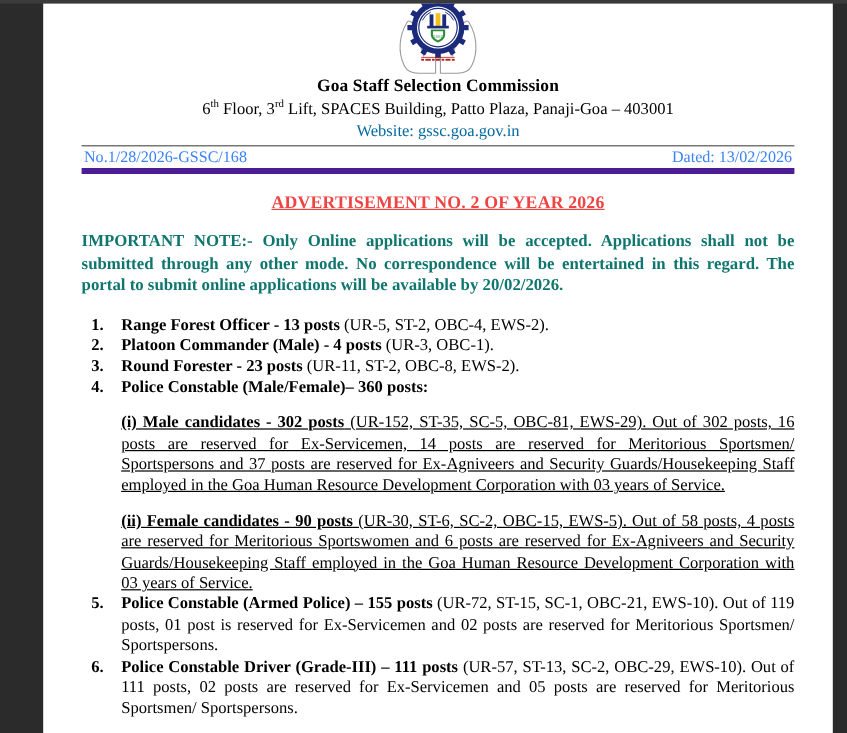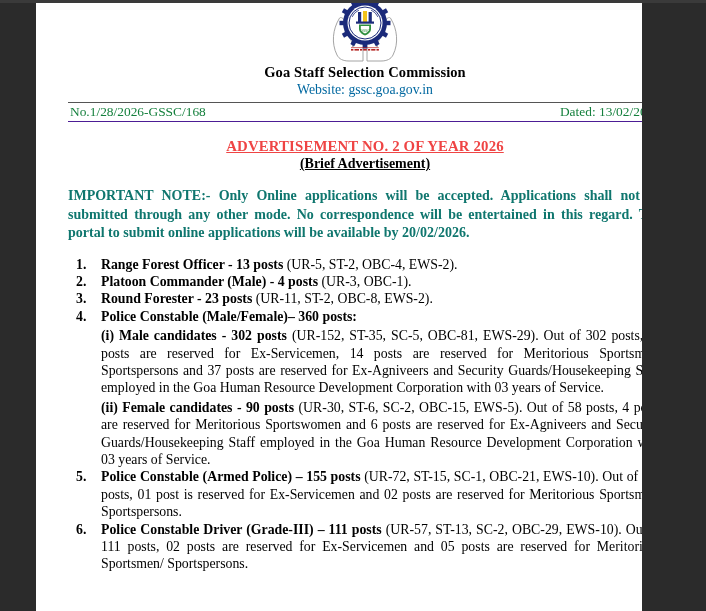--- a/index.html
+++ b/index.html
@@ -16,21 +16,21 @@
     background: #2b2b2b;
   }
   #topbar {
     position: absolute; top: 0; left: 0;
     width: 706px; height: 3px;
     background: #3a3a3a;
   }
   #page {
     position: absolute;
     top: 3px; left: 36px;
-    width: 606px;
+    width: 658px;
     height: 608px;
     background: #ffffff;
     overflow: hidden;
   }
   .page-inner {
     position: relative;
     padding: 0 32px 0 32px;
     width: 658px;
   }
 
@@ -72,28 +72,28 @@
     font-size: 13.8px;
     line-height: 17px;
     color: #0369a1;
     margin-top: 1px;
   }
 
   
   .refline {
     margin-top: 4px;
     border-top: 1px solid #555;
-    border-bottom: 1px solid #4c1d95;
+    border-bottom: 5px solid #4c1d95;
     display: flex;
     justify-content: space-between;
     align-items: center;
     font-size: 13.4px;
     line-height: 16px;
     padding: 1px 2px 1px 2px;
-    color: #15803d;
+    color: #3b82f6;
   }
 
   
   .adv-title {
     text-align: center;
     font-weight: bold;
     font-size: 14.8px;
     letter-spacing: 0.15px;
     margin-top: 16px;
     color: #ef4444;
@@ -159,21 +159,22 @@
   }
   .post-item b { font-weight: bold; }
 
   .sub-item {
     padding-left: 0px;
     font-size: 13.8px;
     line-height: 17.4px;
     text-align: justify;
     text-align-last: left;
     color: #000;
-    margin-top: 2px;
+    margin-top: 12px;
+    text-decoration: underline;
   }
   .sub-item b { font-weight: bold; }
 </style>
 </head>
 <body>
 
 <div id="viewer">
   <div id="topbar"></div>
 
   <div id="page">
@@ -234,34 +235,32 @@
             <rect x="45" y="50" width="2.2" height="1.6"></rect>
             <rect x="48.2" y="50" width="4.2" height="1.6"></rect>
             <rect x="53.5" y="50" width="2.4" height="1.6"></rect>
             <rect x="28" y="48.4" width="27.8" height="0.7"></rect>
           </g>
         </svg>
       </div>
 
       <div class="org-name">Goa Staff Selection Commission</div>
 
+      <div class="org-addr"><span>6</span><sup>th</sup><span> Floor, 3</span><sup>rd</sup><span> Lift, SPACES Building, Patto Plaza, Panaji-Goa – 403001</span></div>
 
       <div class="org-web">Website: gssc.goa.gov.in</div>
 
       <div class="refline">
         <span>No.1/28/2026-GSSC/168</span>
         <span>Dated: 13/02/2026</span>
       </div>
 
       <div class="adv-title">
         <span>ADVERTISEMENT NO. 2 OF YEAR 2026</span>
       </div>
-      <div class="adv-sub">
-        <span>(Brief Advertisement)</span>
-      </div>
 
       <div class="note">IMPORTANT NOTE:- Only Online applications will be accepted. Applications shall not be submitted through any other mode. No correspondence will be entertained in this regard. The portal to submit online applications will be available by 20/02/2026.</div>
 
 
       <ul class="post-list">
 
         <li class="post-item">
           <span class="post-num">1.</span><b>Range Forest Officer - 13 posts</b><span> (UR-5, ST-2, OBC-4, EWS-2).</span>
         </li>
 

